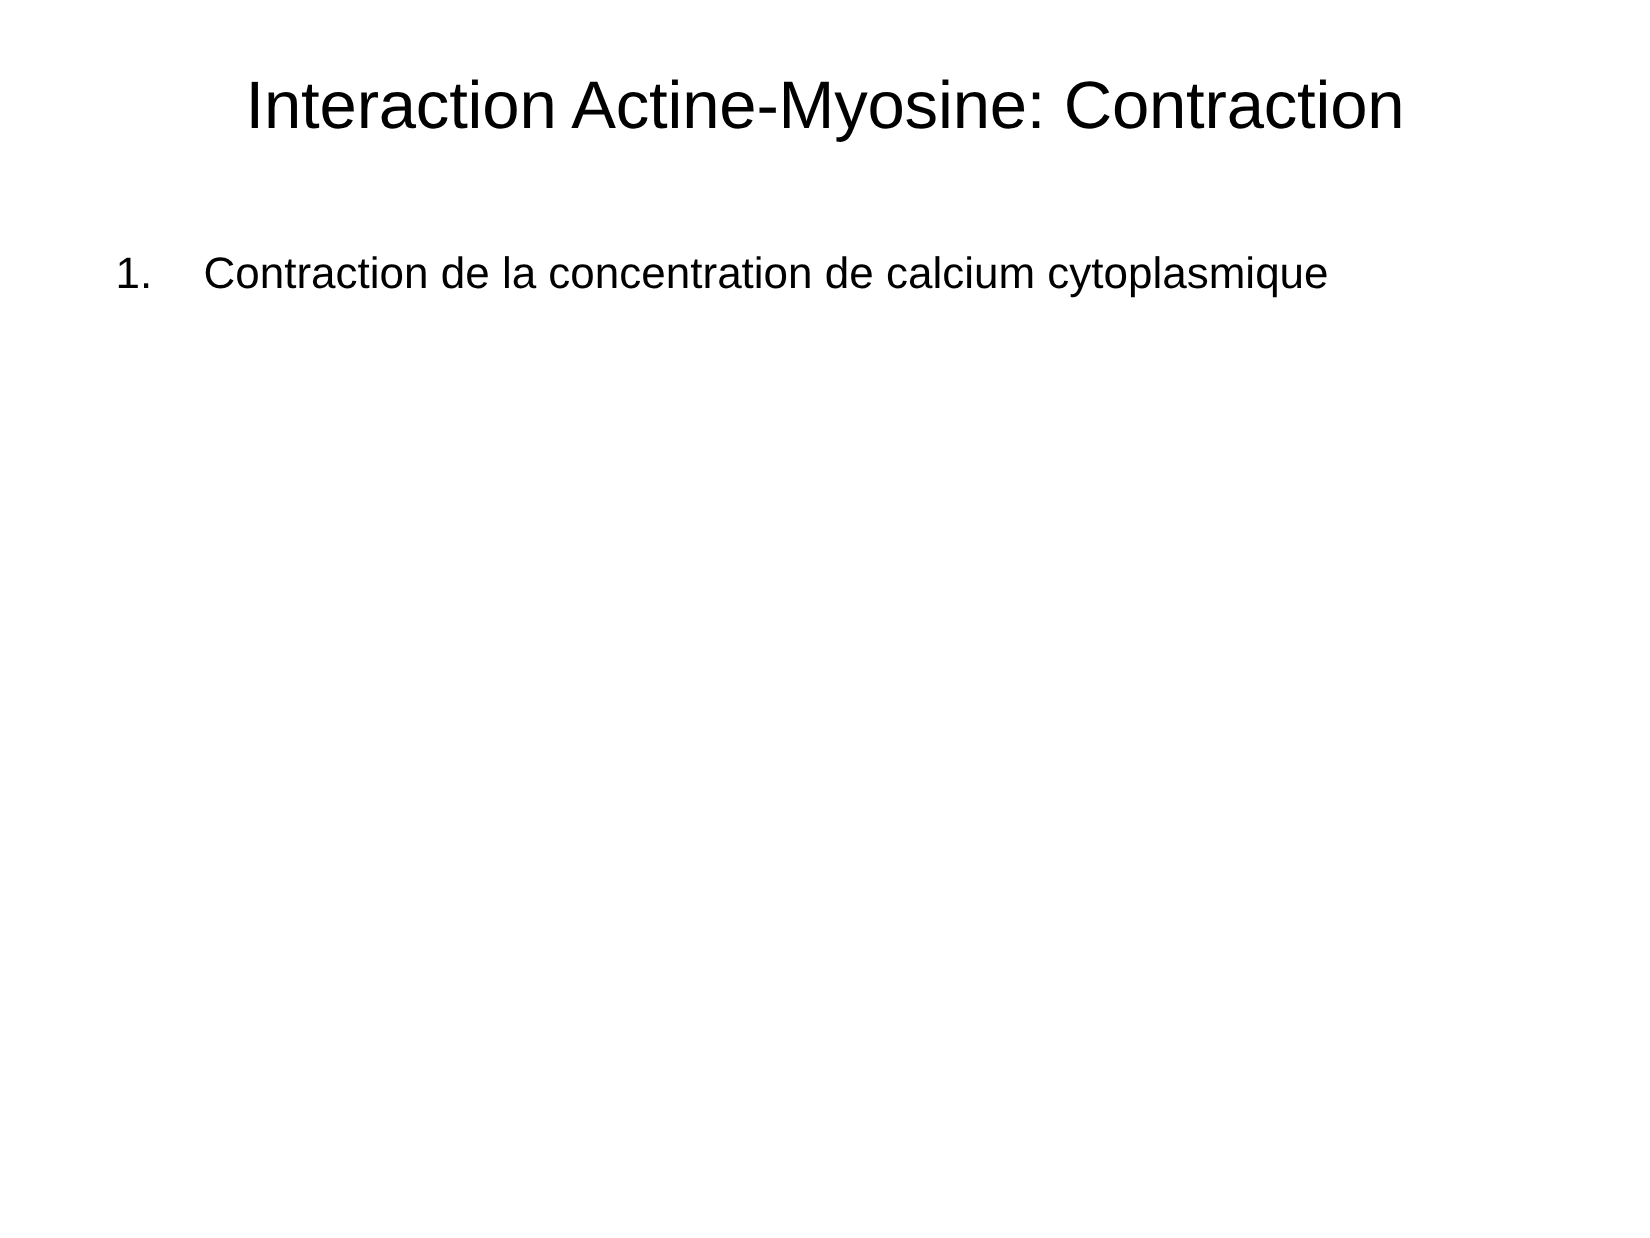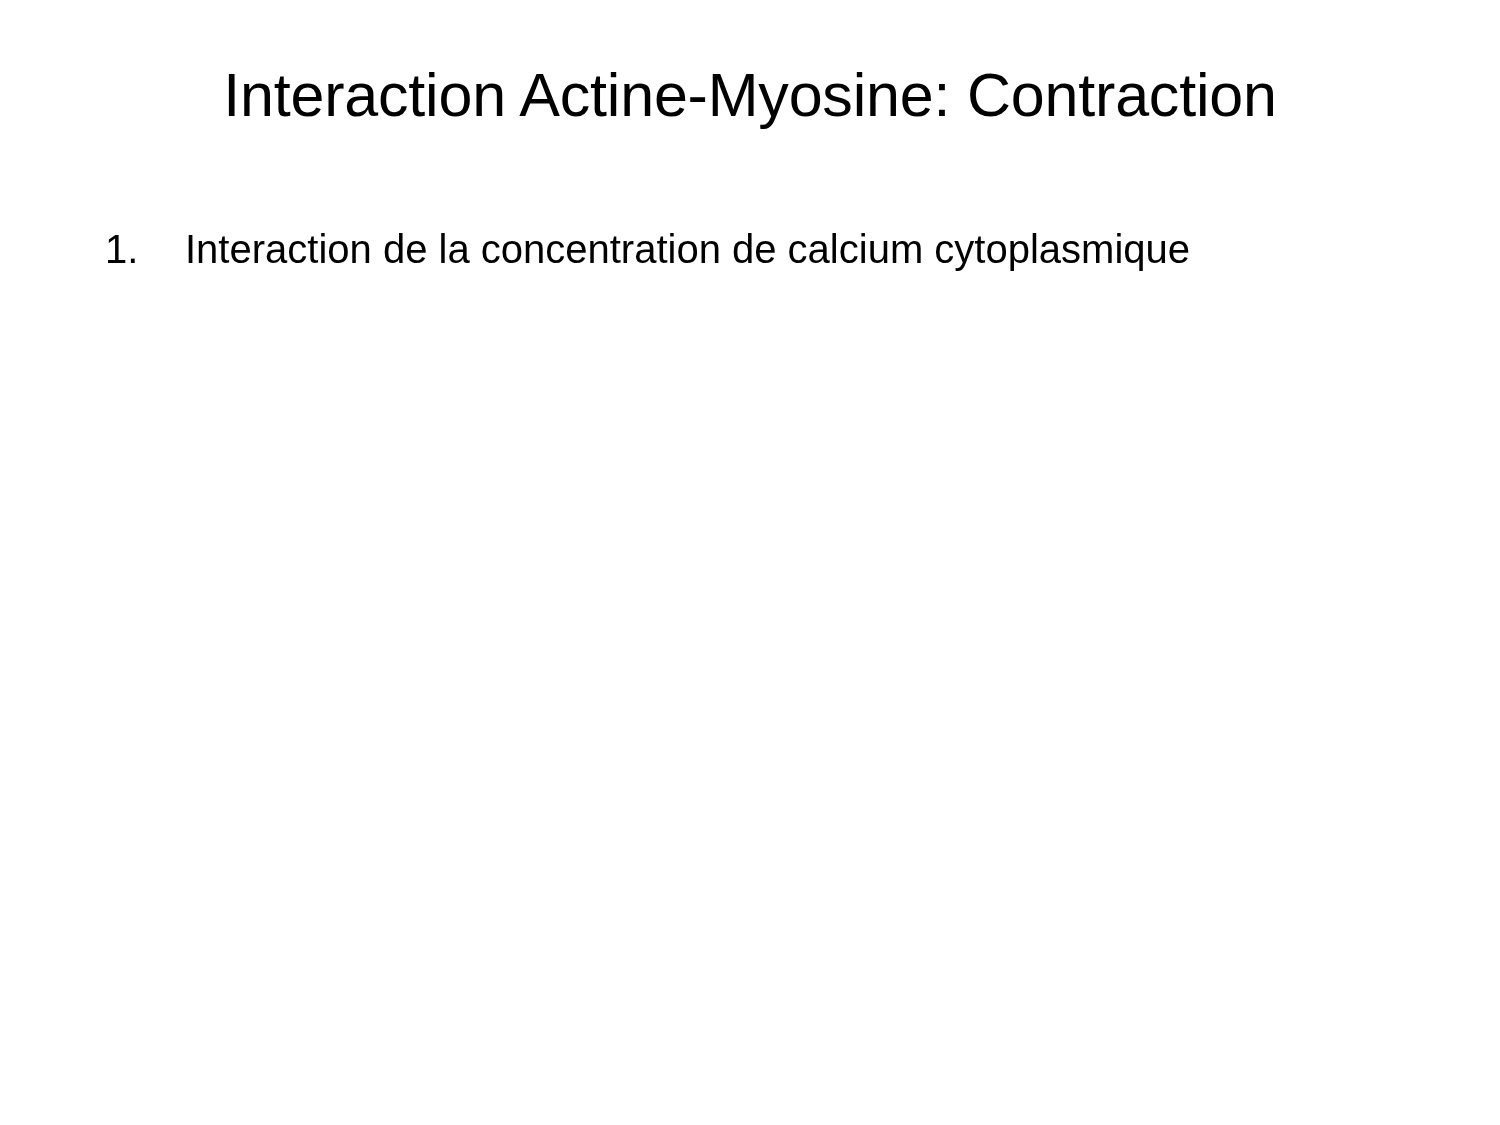--- a/index.html
+++ b/index.html
@@ -89,18 +89,18 @@
 <div class="slide">
 
   <div class="title-placeholder">
     <h1 class="title-text">Interaction Actine-Myosine: Contraction</h1>
   </div>
 
   <div class="body-placeholder">
     <ol class="num-list">
       <li class="num-item">
         <span class="num-marker">1.</span>
-        <span class="num-label">Interaction de la concentration de calcium cytoplasmique</span>
+        <span class="num-label">Contraction de la concentration de calcium cytoplasmique</span>
       </li>
     </ol>
   </div>
 
 </div>
 
 </body></html>

